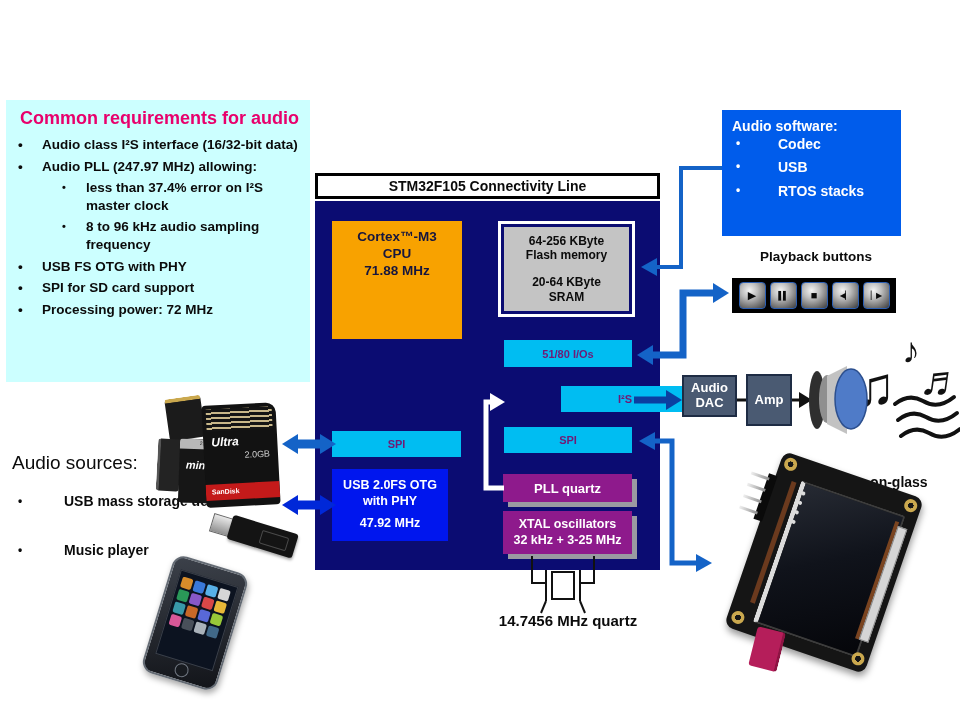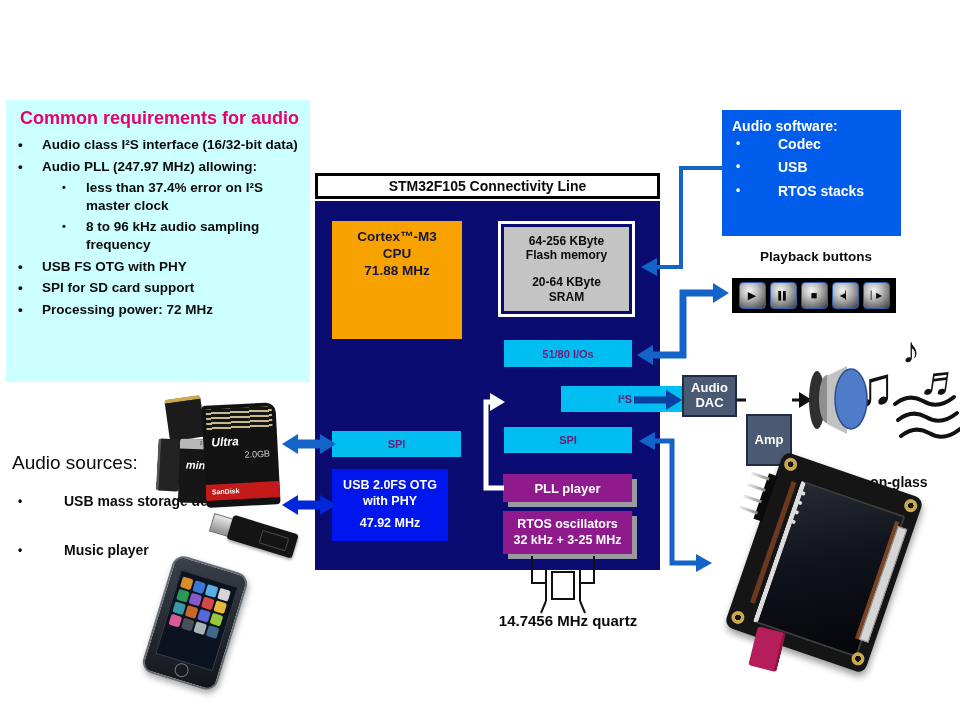--- a/index.html
+++ b/index.html
@@ -69,21 +69,21 @@
           background:radial-gradient(circle at 38% 30%,#f4f4f4 0%,#bdbdbd 35%,#8a8a8a 60%,#3a3a3a 100%);
           display:flex;align-items:center;justify-content:center;color:#0a0a0a;font-weight:bold;}
   .pb-btn span{font-size:11px;line-height:1;}
   .pb-btn.small span{font-size:8px;letter-spacing:-1px;}
 
   
   .chainbox{position:absolute;box-sizing:border-box;background:#4a5a72;border:2px solid #1e2c44;
             color:#ffffff;font-size:13px;font-weight:bold;display:flex;flex-direction:column;
             align-items:center;justify-content:center;text-align:center;line-height:1.15;}
   .dac{left:682px;top:375px;width:55px;height:42px;}
-  .amp{left:746px;top:374px;width:46px;height:52px;margin-top:40px;}
+  .amp{left:746px;top:374px;width:46px;height:52px;}
 
   
   .lcd-label{position:absolute;left:812px;top:474px;width:138px;text-align:center;
              font-size:14px;font-weight:bold;color:#0b0b0b;line-height:1.25;}
 
   
   .sources{position:absolute;left:12px;top:452px;width:275px;}
   .sources-title{font-size:19px;font-weight:normal;color:#0b0b0b;margin-bottom:12px;}
   .src-item{display:flex;font-size:14px;font-weight:bold;color:#0b0b0b;line-height:1.25;}
   .src-item .dot{width:46px;flex:none;padding-left:6px;font-size:12px;padding-top:1px;}
@@ -232,23 +232,23 @@
     </div>
     <div class="mcu-box cyanbox ios">51/80 I/Os</div>
     <div class="mcu-box cyanbox i2s">I²S</div>
     <div class="mcu-box cyanbox spi-r">SPI</div>
     <div class="mcu-box cyanbox spi-l">SPI</div>
     <div class="mcu-box usb">
       <span>USB 2.0FS OTG</span>
       <span>with PHY</span>
       <span class="gap">47.92 MHz</span>
     </div>
-    <div class="mcu-box purple pll">PLL player</div>
+    <div class="mcu-box purple pll">PLL quartz</div>
     <div class="mcu-box purple xtal">
-      <span>RTOS oscillators</span>
+      <span>XTAL oscillators</span>
       <span>32 kHz + 3-25 MHz</span>
     </div>
   </div>
   <div class="quartz-label">14.7456 MHz quartz</div>
 
   <div class="audio-sw">
     <div class="sw-title">Audio software:</div>
     <div class="sw-item">
         <span class="dot"></span>
         <span>Codec</span>

